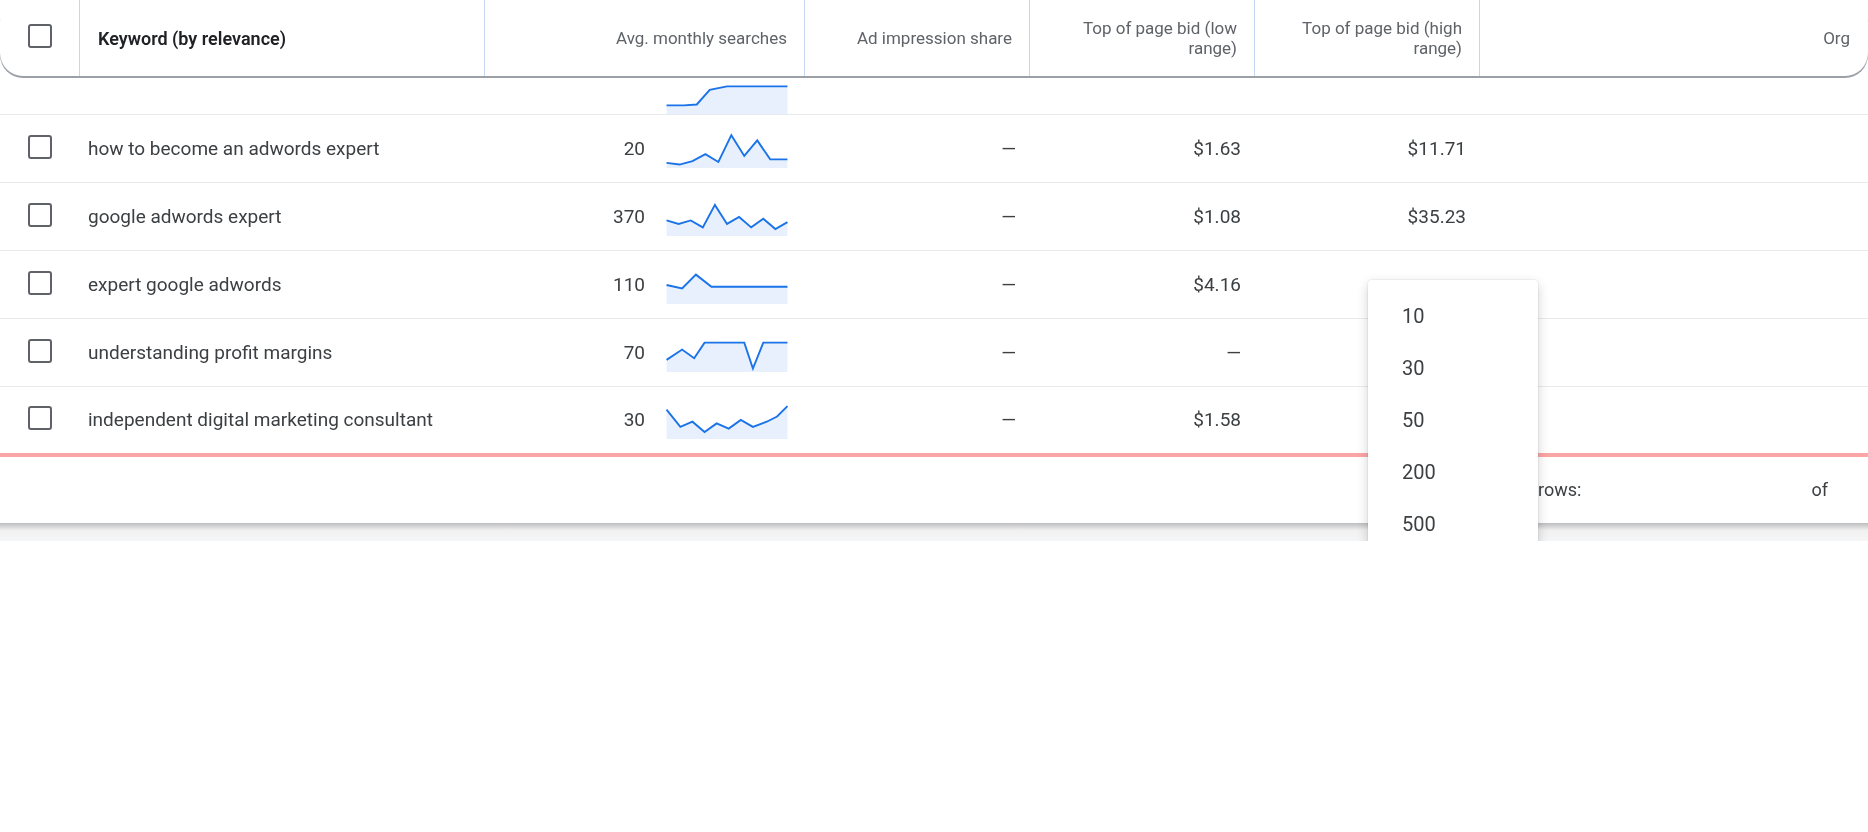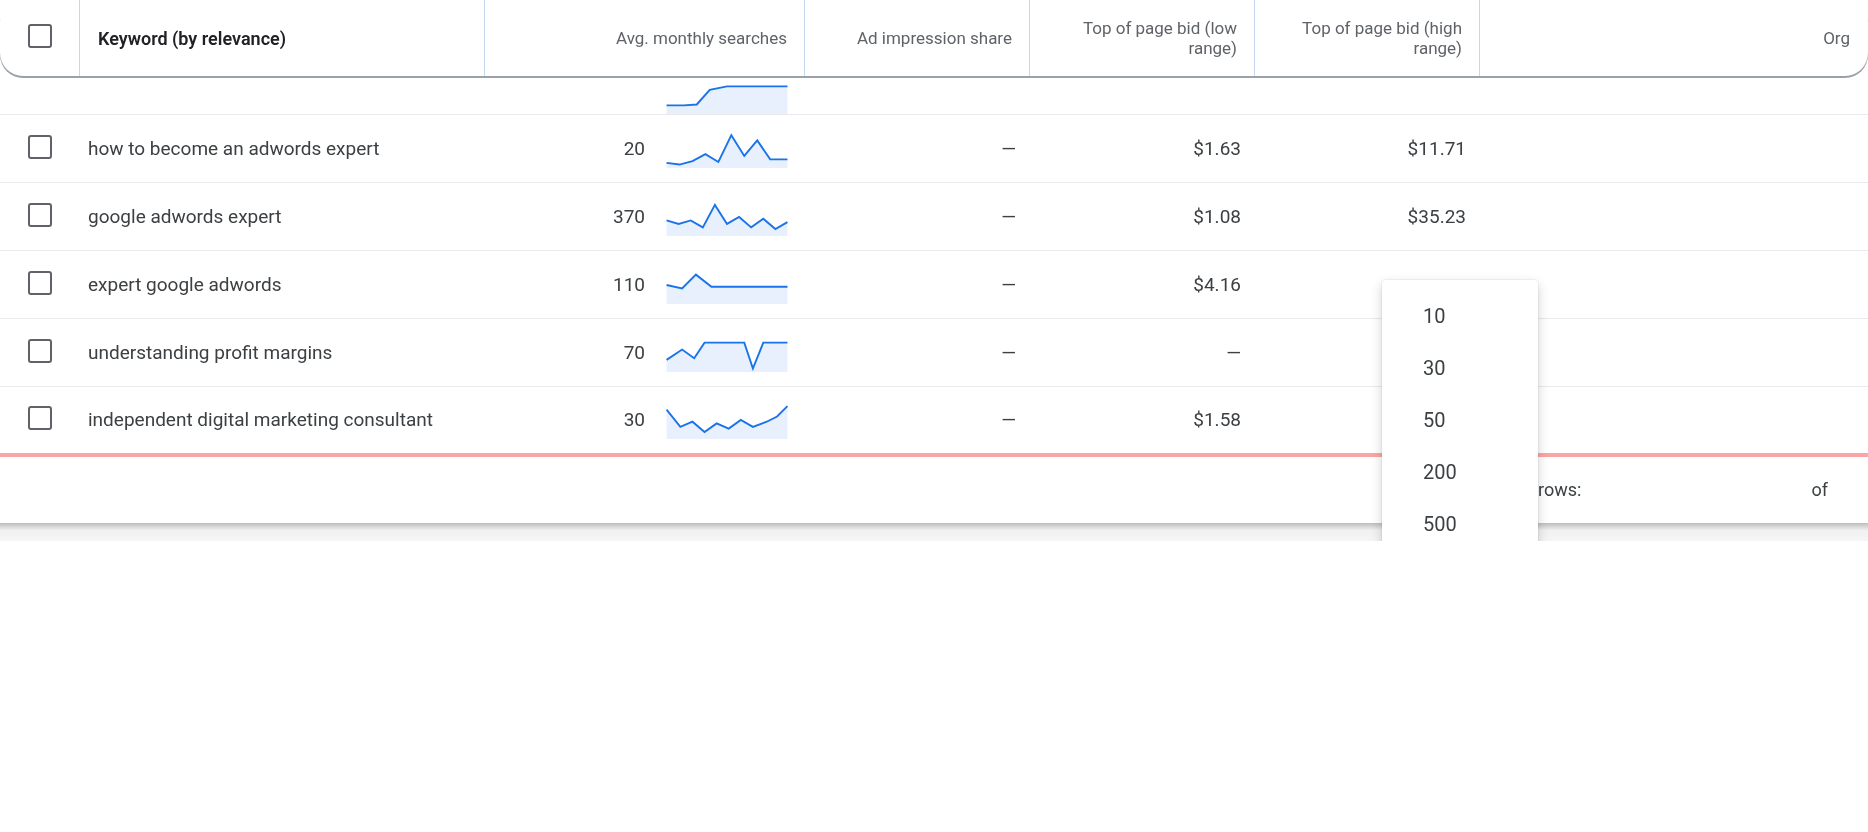--- a/index.html
+++ b/index.html
@@ -109,25 +109,25 @@
   .bottom-shadow {
     height: 18px;
     background: linear-gradient(#bcbdbf, #f0f0f0 40%, #f5f6f7);
   }
 
   
   .menu {
     position: absolute;
     right: 330px;
     top: 280px;
-    width: 156px;
+    width: 170px;
     background: #fff;
     border-radius: 4px;
     box-shadow: 0 4px 12px rgba(0,0,0,0.18), 0 0 0 1px rgba(0,0,0,0.04);
-    padding: 10px 15px;
+    padding: 10px 8px;
     z-index: 50;
   }
   .menu-item {
     padding: 14px 26px;
     font-size: 20px;
     color: #3c4043;
     cursor: pointer;
   }
 </style>
 </head>

